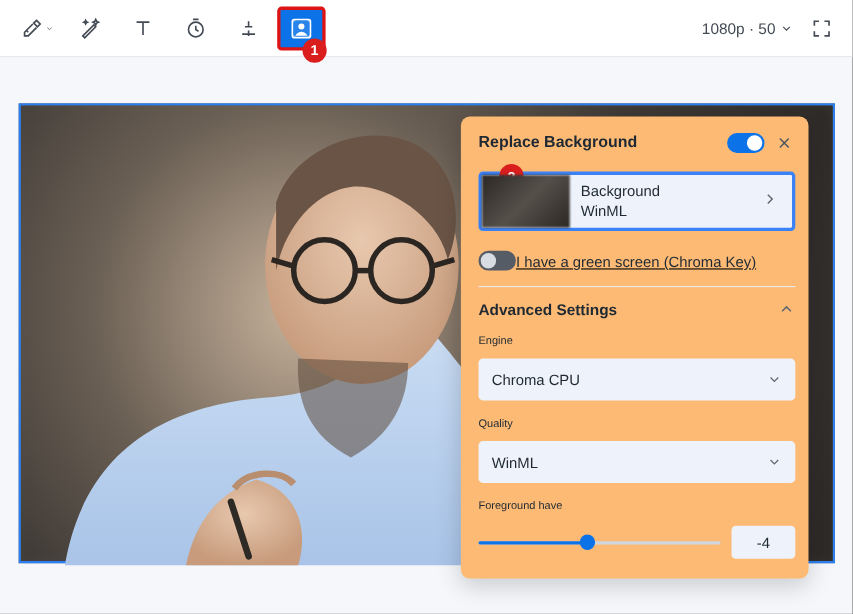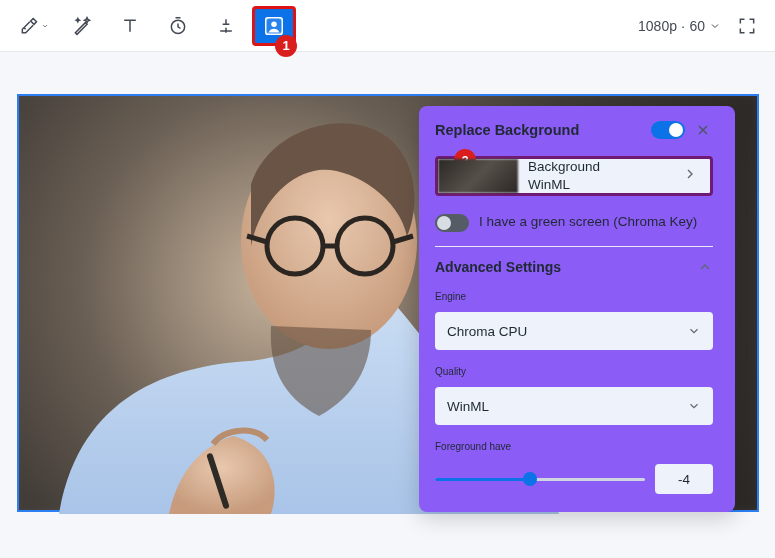--- a/index.html
+++ b/index.html
@@ -25,42 +25,42 @@
   .video-bg { position: absolute; inset: 0; overflow: hidden; }
   .video-bg .blur-layer {
     position: absolute; inset: -10px;
     background:
       radial-gradient(circle at 35% 45%, #c8b39c 0%, #6a5f54 35%, #3f3a36 62%, #2a2725 100%);
     filter: blur(8px);
   }
   .person { position: absolute; left: 0; top: 0; width: 100%; height: 100%; }
   .person svg { position: absolute; left: 0; top: 0; }
   .panel {
-    position: absolute; right: 22px; top: 10px; width: 316px; background: #8b5cf6;
-    border-radius: 8px; box-shadow: 0 6px 22px rgba(0,0,0,.18); padding: 14px 22px 18px 16px;
+    position: absolute; right: 22px; top: 10px; width: 316px; background: #fdba74;
+    border-radius: 8px; box-shadow: 0 6px 22px rgba(0,0,0,.18); padding: 14px 12px 18px 16px;
     display: flex; flex-direction: column; gap: 10px;
   }
   .panel-header { display: flex; align-items: center; gap: 8px; }
   .panel-title { font-size: 14.5px; font-weight: 600; color: #1f2933; flex: 1; }
   .switch { width: 34px; height: 18px; border-radius: 9px; background: #0b72e7; position: relative; cursor: pointer; }
   .switch .knob { position: absolute; width: 14px; height: 14px; border-radius: 50%; background: #fff; top: 2px; right: 2px; }
   .switch.off { background: #c9ced6; }
   .switch.off .knob { left: 2px; right: auto; background: #fff; }
   .switch.dark.off { background: #555c66; }
   .switch.dark.off .knob { background: #d8dde3; }
   .close-btn { width: 20px; height: 20px; display:flex; align-items:center; justify-content:center; cursor:pointer; color:#4a5560; }
   .bg-selector {
-    border: 3px solid #701a75; border-radius: 4px; display:flex; align-items:center;
-    background: #eef3fb; height: 40px; cursor:pointer; position: relative; margin-top: 6px;
+    border: 3px solid #3b82f6; border-radius: 4px; display:flex; align-items:center;
+    background: #eef3fb; height: 54px; cursor:pointer; position: relative; margin-top: 6px;
   }
   .bg-thumb { width: 80px; height: 100%; background: linear-gradient(135deg,#2b2724 0%, #56504a 50%, #2b2724 100%); filter: blur(1.2px); }
   .bg-text { flex: 1; padding-left: 10px; font-size: 13.5px; color: #1f2933; line-height: 1.3; }
   .bg-chevron { width: 28px; color:#5e6874; }
   .badge-2 { left: 16px; top: -10px; }
-  .gs-row { display:flex; align-items:flex-start; gap: 10px; margin-top: 8px; margin-bottom: 4px; }
+  .gs-row { display:flex; align-items:flex-end; gap: 0; margin-top: 8px; margin-bottom: 4px; text-decoration: underline; }
   .gs-label { font-size: 13.5px; color: #1f2933; }
   .adv-row { display:flex; align-items:center; justify-content:space-between; border-top: 1px solid #e6e9ee; padding-top: 12px; cursor:pointer;gap:29px; }
   .adv-title { font-size: 14px; font-weight: 600; color:#1f2933; }
   .field-label { font-size: 10px; color:#1f2933; margin-top: 6px; }
   .select {
     height: 38px; background:#eef3fb; border-radius:4px; display:flex; align-items:center;
     padding: 0 12px; font-size: 13.5px; color:#1f2933; justify-content:space-between; cursor:pointer;
   }
   .slider-row { display:flex; align-items:center; gap: 10px; margin-top: 2px; }
   .slider { flex:1; position:relative; height: 20px; }
@@ -112,21 +112,21 @@
       <path d="M6 19c1.2-3 4-4 6-4s4.8 1 6 4" fill="#fff" stroke="none"></path>
       <g stroke="#fff" stroke-width="1.2" opacity=".45">
         <path d="M4 4h2M4 4v2M20 4h-2M20 4v2M4 20h2M4 20v-2M20 20h-2M20 20v-2"></path>
       </g>
     </svg>
     <span class="callout-badge badge-1">1</span>
   </div>
 
   <div class="toolbar-right">
     <div class="res-label">
-      <span>1080p · 60</span>
+      <span>1080p · 50</span>
       <svg width="12" height="12" viewBox="0 0 24 24" fill="none" stroke="currentColor" stroke-width="2">
           <polyline points="6 9 12 15 18 9"></polyline>
         </svg>
     </div>
     <div class="fullscreen-btn">
       <svg width="20" height="20" viewBox="0 0 24 24" fill="none" stroke="currentColor" stroke-width="1.8">
           <path d="M4 9V4h5M20 9V4h-5M4 15v5h5M20 15v5h-5"></path>
         </svg>
     </div>
   </div>

